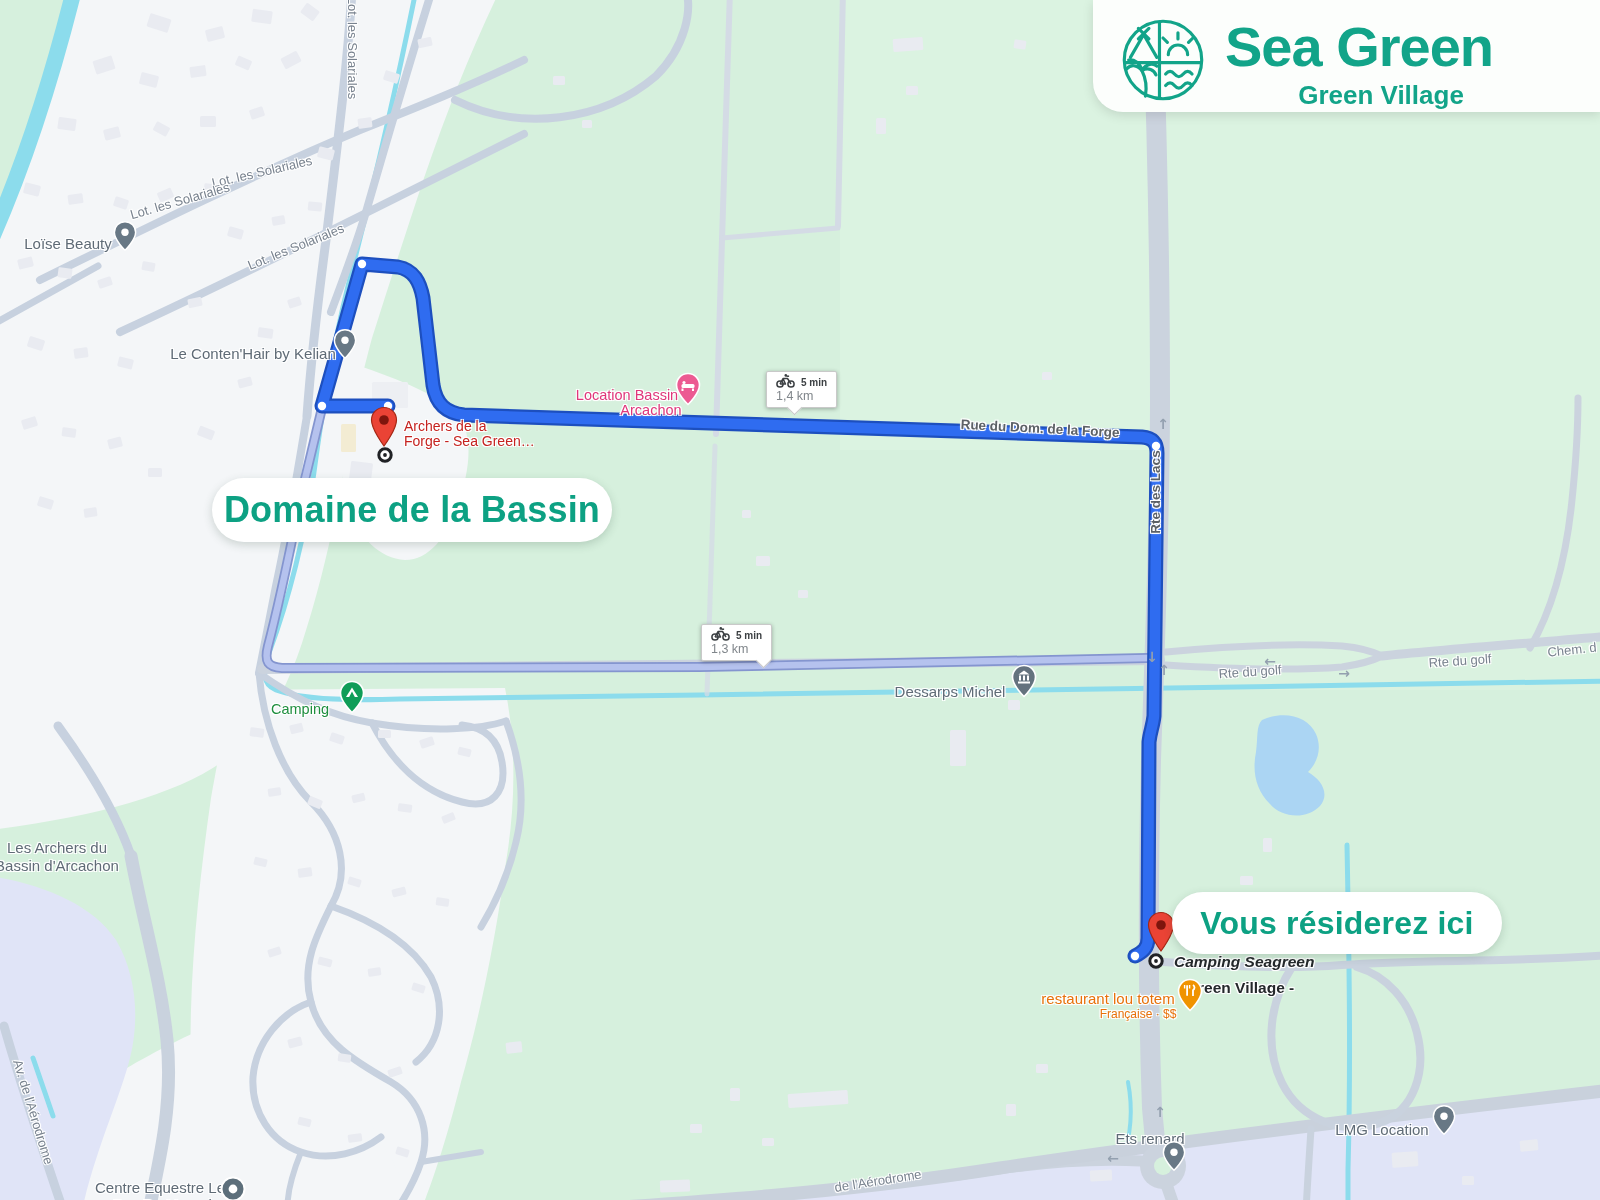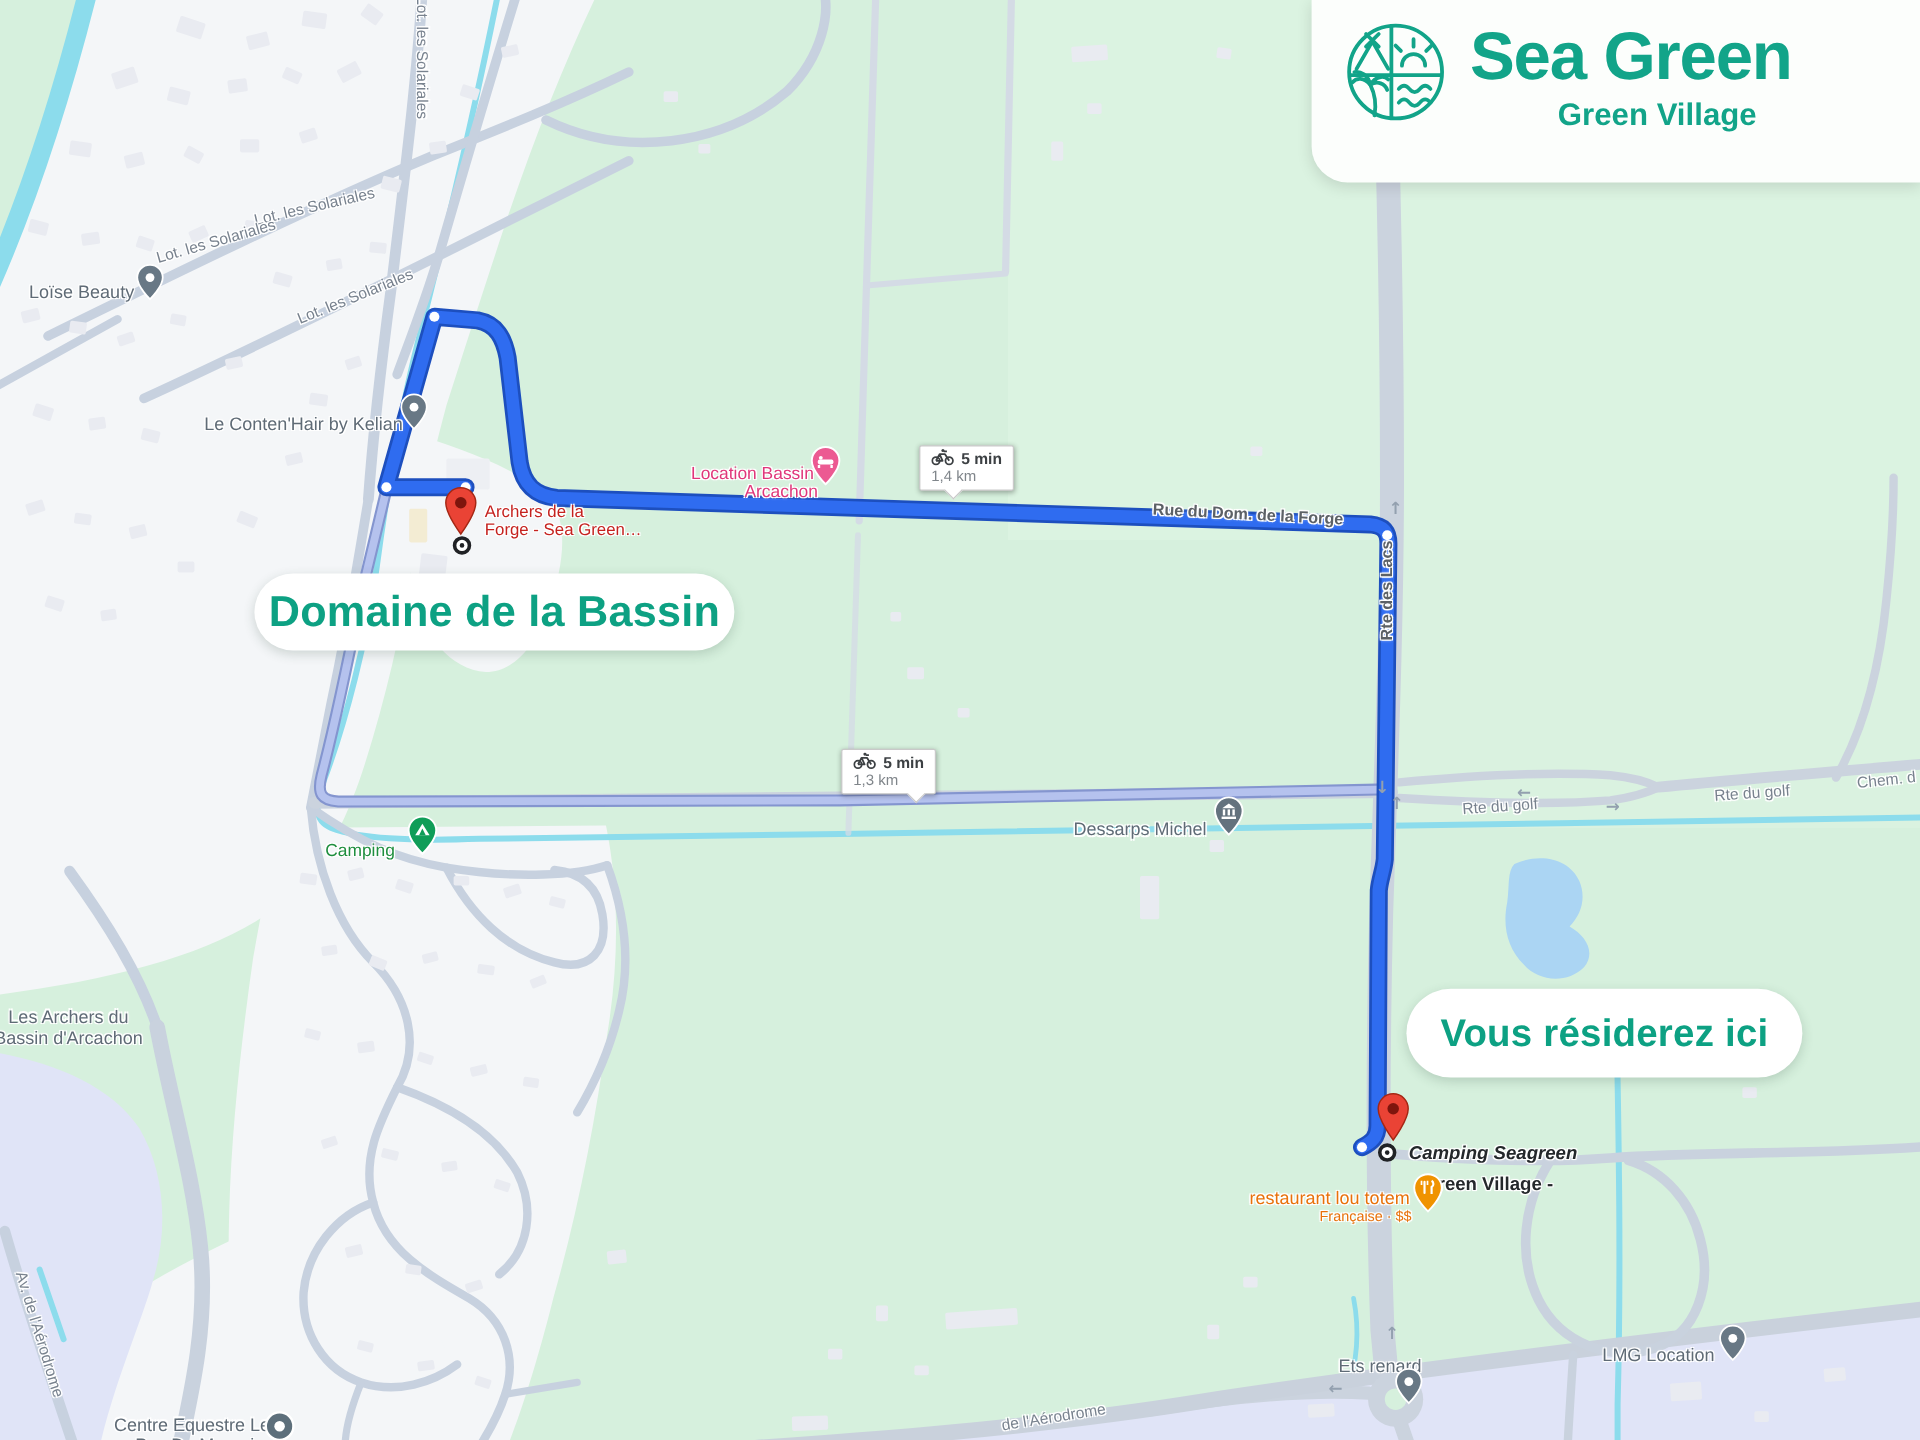--- a/index.html
+++ b/index.html
@@ -20,30 +20,30 @@
   .map-label.small{font-size:12px;}
   .map-label.pink{color:#e0367a;font-size:14.5px;}
   .map-label.red{color:#c5221f;font-size:14px;}
   .map-label.dark{color:#24282b;font-weight:700;font-size:15.5px;}
   .road-arrow{position:absolute;color:#93a0af;font-family:"DejaVu Sans",sans-serif;
      font-size:14px;font-weight:700;transform:translate(-50%,-50%);}
   .marker{position:absolute;transform:translate(-50%,-100%);}
   .marker.center{transform:translate(-50%,-50%);}
   .route-badge{position:absolute;background:#fff;border:1px solid #c9c9c9;border-radius:2px;
      box-shadow:0 1px 4px rgba(0,0,0,.3);padding:2px 9px 4px;width:max-content;}
-  .rb-row{display:flex;align-items:center;gap:6px;font-weight:700;font-size:13px;color:#3c4043;}
+  .rb-row{display:flex;align-items:center;gap:6px;font-weight:700;font-size:10px;color:#3c4043;}
   .rb-distance{font-size:12.5px;color:#80868b;margin-top:-1px;}
   .rb-tail{position:absolute;bottom:-5.5px;width:10px;height:10px;background:#fff;
      border-right:1px solid #c9c9c9;border-bottom:1px solid #c9c9c9;transform:rotate(45deg);}
   .callout-pill{position:absolute;background:#fff;border-radius:44px;display:flex;
      align-items:center;justify-content:center;box-shadow:0 3px 10px rgba(40,70,55,.20);}
   .callout-pill span{color:#0da183;font-weight:700;letter-spacing:.2px;}
   .pill-lg span{font-size:36px;}
   .pill-md span{font-size:32px;}
-  .brand-card{position:absolute;left:1093px;top:0;right:0;height:152px;z-index:6;
+  .brand-card{position:absolute;left:1093px;top:0;right:0;height:112px;z-index:6;
      background:#fcfefc;border-bottom-left-radius:30px;box-shadow:0 3px 12px rgba(0,0,0,.12);
      display:flex;align-items:flex-start;gap:18px;padding:16px 26px 0 26px;box-sizing:border-box;}
   .brand-col{display:flex;flex-direction:column;align-items:center;}
   .brand-title{color:#12a489;font-weight:700;font-size:56px;line-height:1.1;letter-spacing:-1px;}
   .brand-subtitle{color:#12a489;font-weight:700;font-size:26px;margin-top:2px;margin-left:44px;}
 </style>
 </head>
 <body>
 
 <div class="stage">
@@ -363,21 +363,21 @@
           <span class="rb-duration">5 min</span>
         </div>
         <div class="rb-distance">1,3 km</div>
         <div class="rb-tail" style="left:56px"></div>
       </div>
     </div>
   <div id="layer-pills">
       <div class="callout-pill pill-lg" style="left: 212px; top: 478px; width: 400px; height: 64px;">
         <span>Domaine de la Bassin</span>
       </div>
-      <div class="callout-pill pill-md" style="left: 1172px; top: 824px; width: 330px; height: 74px;">
+      <div class="callout-pill pill-md" style="left: 1172px; top: 892px; width: 330px; height: 62px;">
         <span>Vous résiderez ici</span>
       </div>
     </div>
 
   <div class="brand-card">
     <svg width="88" height="88" viewBox="0 0 100 100" fill="none" stroke="#12a489" stroke-width="3.6" stroke-linecap="round" stroke-linejoin="round">
       <circle cx="50" cy="50" r="44"></circle>
       <path d="M46,7 V93"></path>
         <path d="M7,53 H93"></path>
       <path d="M13,47 L28,21 L43,47"></path>

